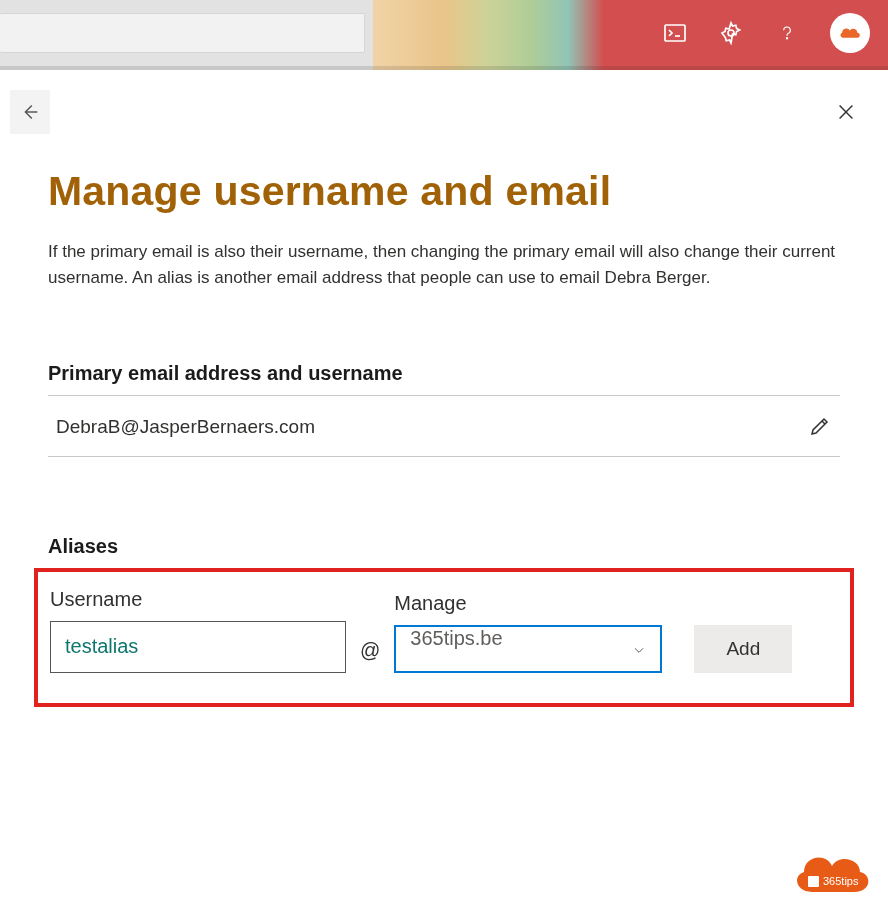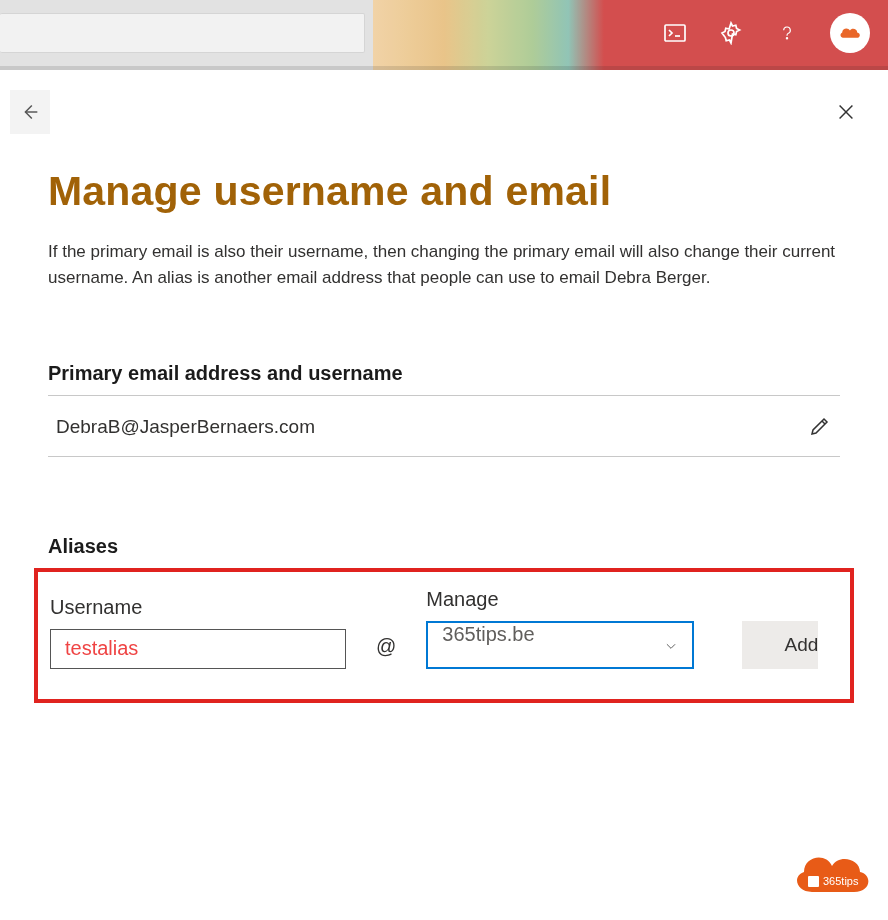--- a/index.html
+++ b/index.html
@@ -133,35 +133,35 @@
 
     .aliases-heading { margin-top: 78px; margin-bottom: 24px; }
 
     .highlight-box {
       border: 4px solid #e0231f;
       padding: 16px 12px 30px;
       margin-left: -14px;
       margin-right: -14px;
       display: flex;
       align-items: flex-end;
-      gap: 30px;
+      gap: 14px;
     }
     .field-group { display: flex; flex-direction: column; }
     .field-label {
       font-size: 20px;
       color: #323130;
       margin-bottom: 10px;
     }
     .username-input {
       width: 296px;
-      height: 40px;
+      height: 52px;
       border: 1px solid #555;
       padding: 0 14px;
       font-size: 20px;
-      color: #ef4444;
+      color: #0f766e;
       font-family: inherit;
     }
     .at-sign {
       font-size: 20px;
       color: #323130;
       padding-bottom: 11px;
     }
     .domain-select {
       width: 268px;
       height: 48px;
@@ -175,30 +175,29 @@
       background: #fff;
     }
     .domain-caret {
       position: absolute;
       right: 14px;
       top: 16px;
       width: 14px;
       height: 14px;
     }
     .add-btn {
-      width: 76px;
+      width: 98px;
       height: 48px;
       background: #edebe9;
       border: none;
       font-size: 19px;
       font-family: inherit;
       color: #323130;
       cursor: pointer;
       margin-left: 18px;
-      text-align: right;
     }
 
     .alias-row {
       display: flex;
       align-items: center;
       justify-content: space-between;
       border-top: 1px solid #c8c8c8;
       border-bottom: 1px solid #c8c8c8;
       padding: 18px 8px;
       margin-top: 50px;

